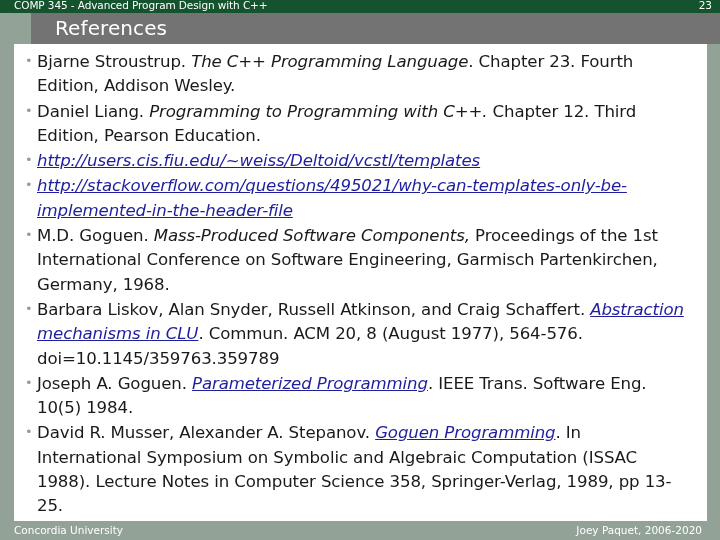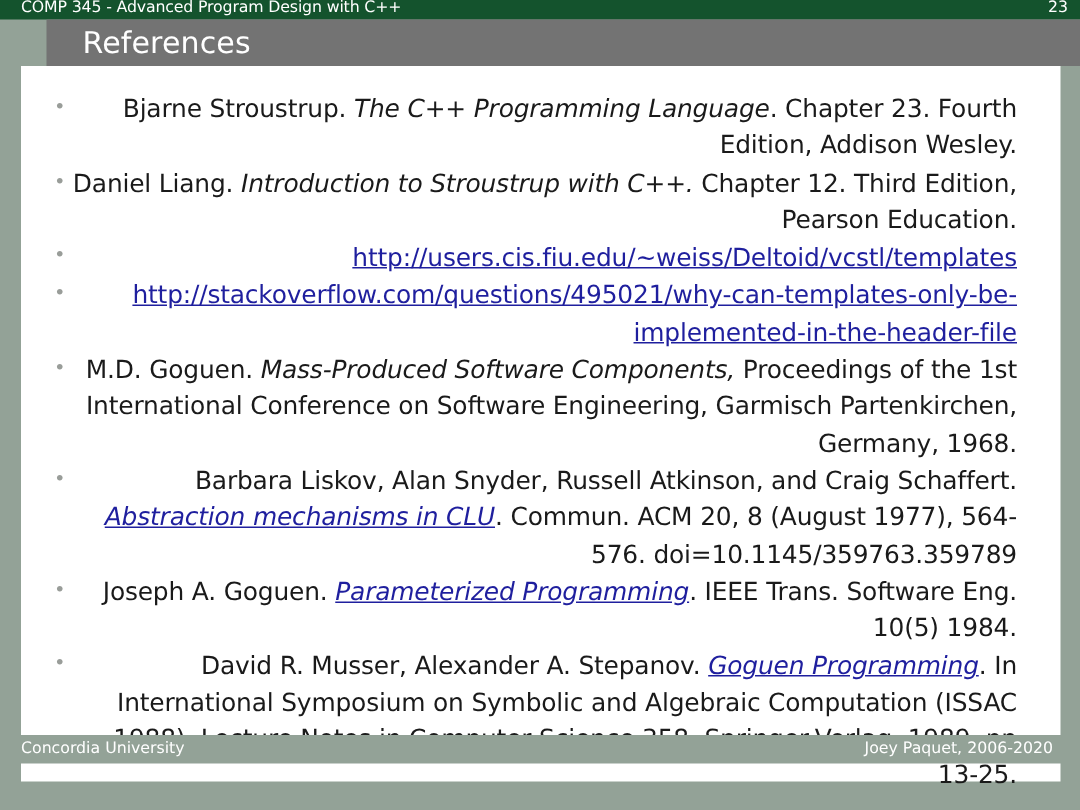--- a/index.html
+++ b/index.html
@@ -71,23 +71,22 @@
     background: #ffffff;
   }
   .content {
     position: absolute;
     left: 0;
     top: 6px;
     width: 693px;
   }
   ul.refs {
     list-style: none;
-    margin: 11px;
+    margin: 0;
     padding: 0;
-    text-align: right;
   }
   ul.refs > li {
     position: relative;
     margin: 0 0 1px 0;
     padding: 0 18px 0 23px;
     font-size: 16.6px;
     line-height: 24.3px;
     color: #1a1a1a;
     letter-spacing: -0.12px;
   }
@@ -96,31 +95,32 @@
     position: absolute;
     left: 11px;
     top: -1px;
     color: #999d99;
     font-size: 13px;
   }
   .it { font-style: italic; }
   .lnk {
     color: #1f1f9e;
     text-decoration: underline;
+    font-style: italic;
   }
   .lnk-it {
     color: #1f1f9e;
     text-decoration: underline;
     font-style: italic;
   }
   
   .footer {
     position: absolute;
     left: 0;
-    top: 490px;
+    top: 521px;
     width: 716px;
     height: 19px;
     background: #93a297;
   }
   .footer span {
     position: absolute;
     top: 3px;
     font-size: 10.5px;
     color: #ffffff;
     white-space: nowrap;
@@ -140,21 +140,21 @@
   </div>
 
   <div class="title-banner">
     <span class="title-text">References</span>
   </div>
 
   <div class="sheet">
     <div class="content">
       <ul class="refs">
           <li><span>Bjarne Stroustrup. </span><span class="it">The C++ Programming Language</span><span>. Chapter 23. Fourth Edition, Addison Wesley.</span></li>
-          <li><span>Daniel Liang. </span><span class="it">Introduction to Stroustrup with C++.</span><span> Chapter 12. Third Edition, Pearson Education.</span></li>
+          <li><span>Daniel Liang. </span><span class="it">Programming to Programming with C++.</span><span> Chapter 12. Third Edition, Pearson Education.</span></li>
           <li><span class="lnk">http://users.cis.fiu.edu/~weiss/Deltoid/vcstl/templates</span></li>
           <li><span class="lnk">http://stackoverflow.com/questions/495021/why-can-templates-only-be-implemented-in-the-header-file</span></li>
           <li><span>M.D. Goguen. </span><span class="it">Mass-Produced Software Components,</span><span> Proceedings of the 1st International Conference on Software Engineering, Garmisch Partenkirchen, Germany, 1968.</span></li>
           <li><span>Barbara Liskov, Alan Snyder, Russell Atkinson, and Craig Schaffert. </span><span class="lnk-it">Abstraction mechanisms in CLU</span><span>. Commun. ACM 20, 8 (August 1977), 564-576. doi=10.1145/359763.359789</span></li>
           <li><span>Joseph A. Goguen. </span><span class="lnk-it">Parameterized Programming</span><span>. IEEE Trans. Software Eng. 10(5) 1984.</span></li>
           <li><span>David R. Musser, Alexander A. Stepanov. </span><span class="lnk-it">Goguen Programming</span><span>. In International Symposium on Symbolic and Algebraic Computation (ISSAC 1988). Lecture Notes in Computer Science 358, Springer-Verlag, 1989, pp 13-25.</span></li>
         </ul>
     </div>
   </div>
 

